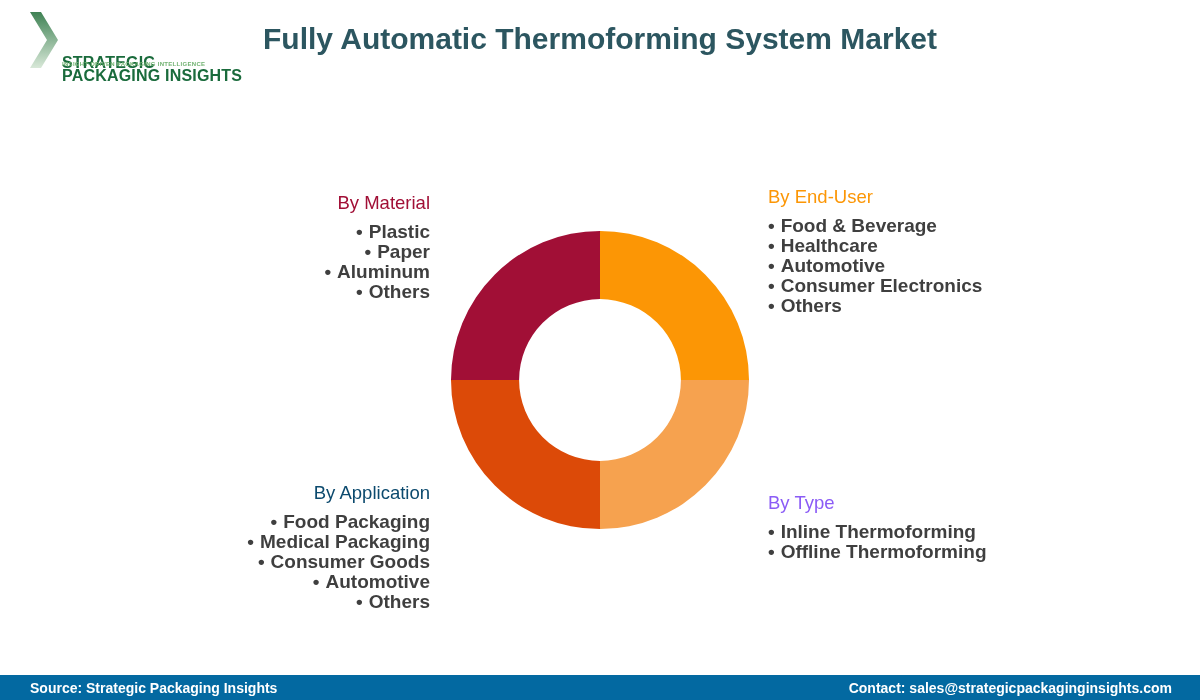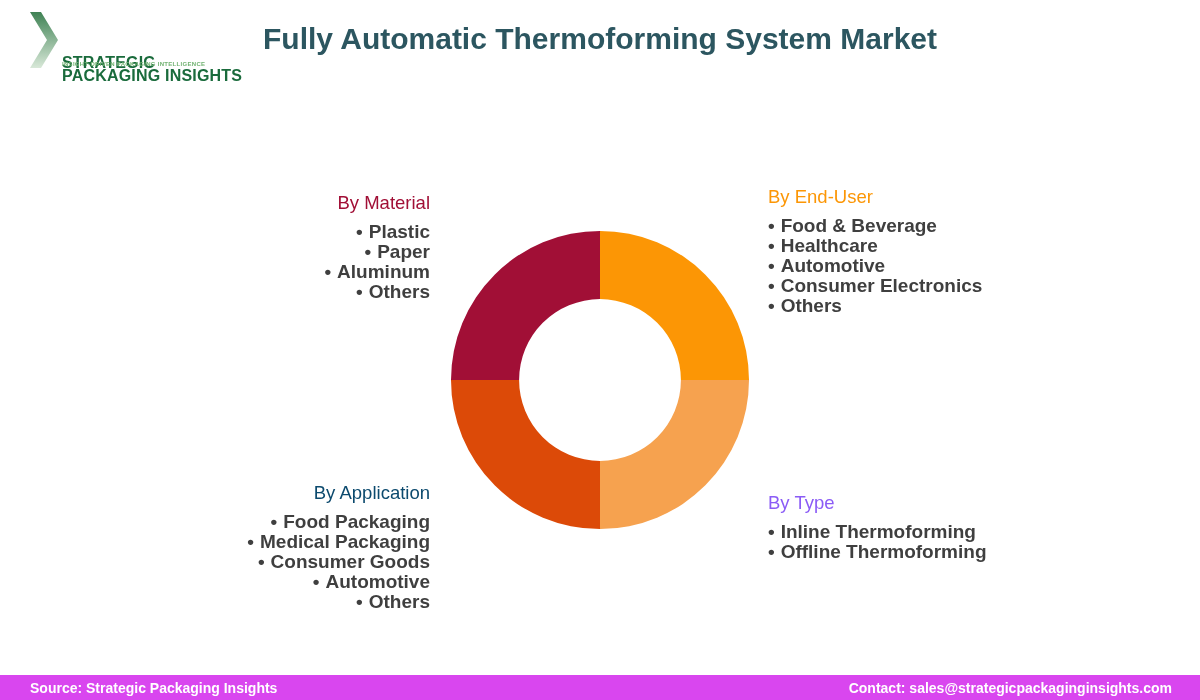--- a/index.html
+++ b/index.html
@@ -111,18 +111,18 @@
   </div>
 
   <div class="section sec-type">
     <h2 style="color: #8b5cf6;">By Type</h2>
     <ul>
         <li><span class="bullet">•</span><span>Inline Thermoforming</span></li>
         <li><span class="bullet">•</span><span>Offline Thermoforming</span></li>
       </ul>
   </div>
 
-  <div class="footer" style="background: #d946ef;">
+  <div class="footer" style="background: #0369a1;">
     <span>Source: Strategic Packaging Insights</span>
     <span>Contact: sales@strategicpackaginginsights.com</span>
   </div>
 
 </div>
 
 </body></html>

